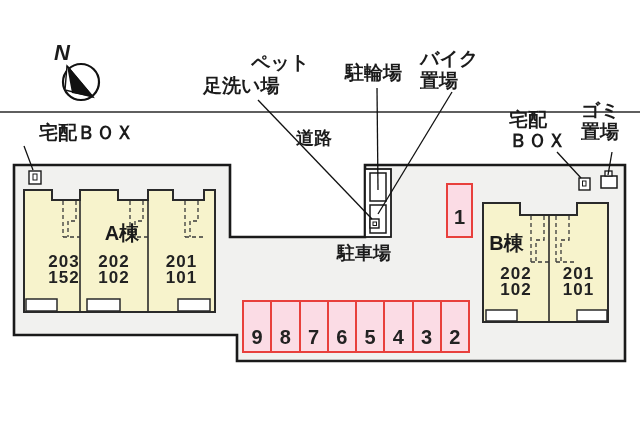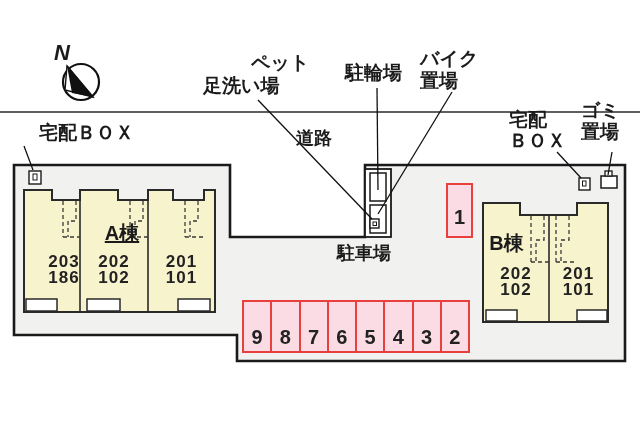--- a/index.html
+++ b/index.html
@@ -123,26 +123,26 @@
     <div>ＢＯＸ</div>
   </div>
 
   <div class="lbl lbl-19 two-line" style="left:581px;top:100px;width:56px;line-height:21px;">
     <div>ゴミ</div>
     <div>置場</div>
   </div>
 
   <div class="lbl lbl-22" style="left:314px;top:242px;width:100px;text-align:center;font-family:Liberation Mono, monospace;">駐車場</div>
 
-  <div class="bname" style="left:80px;top:220px;width:84px;text-decoration:underline;">A棟</div>
+  <div class="bname" style="left:80px;top:220px;width:84px;">A棟</div>
   <div class="bname" style="left:483px;top:230px;width:47px;">B棟</div>
 
   <div class="unit" style="left:24px;top:254px;width:56px;padding-left:12px;">
     <div>203</div>
-    <div>186</div>
+    <div>152</div>
   </div>
   <div class="unit" style="left:80px;top:254px;width:68px;">
     <div>202</div>
     <div>102</div>
   </div>
   <div class="unit" style="left:148px;top:254px;width:67px;">
     <div>201</div>
     <div>101</div>
   </div>
 

